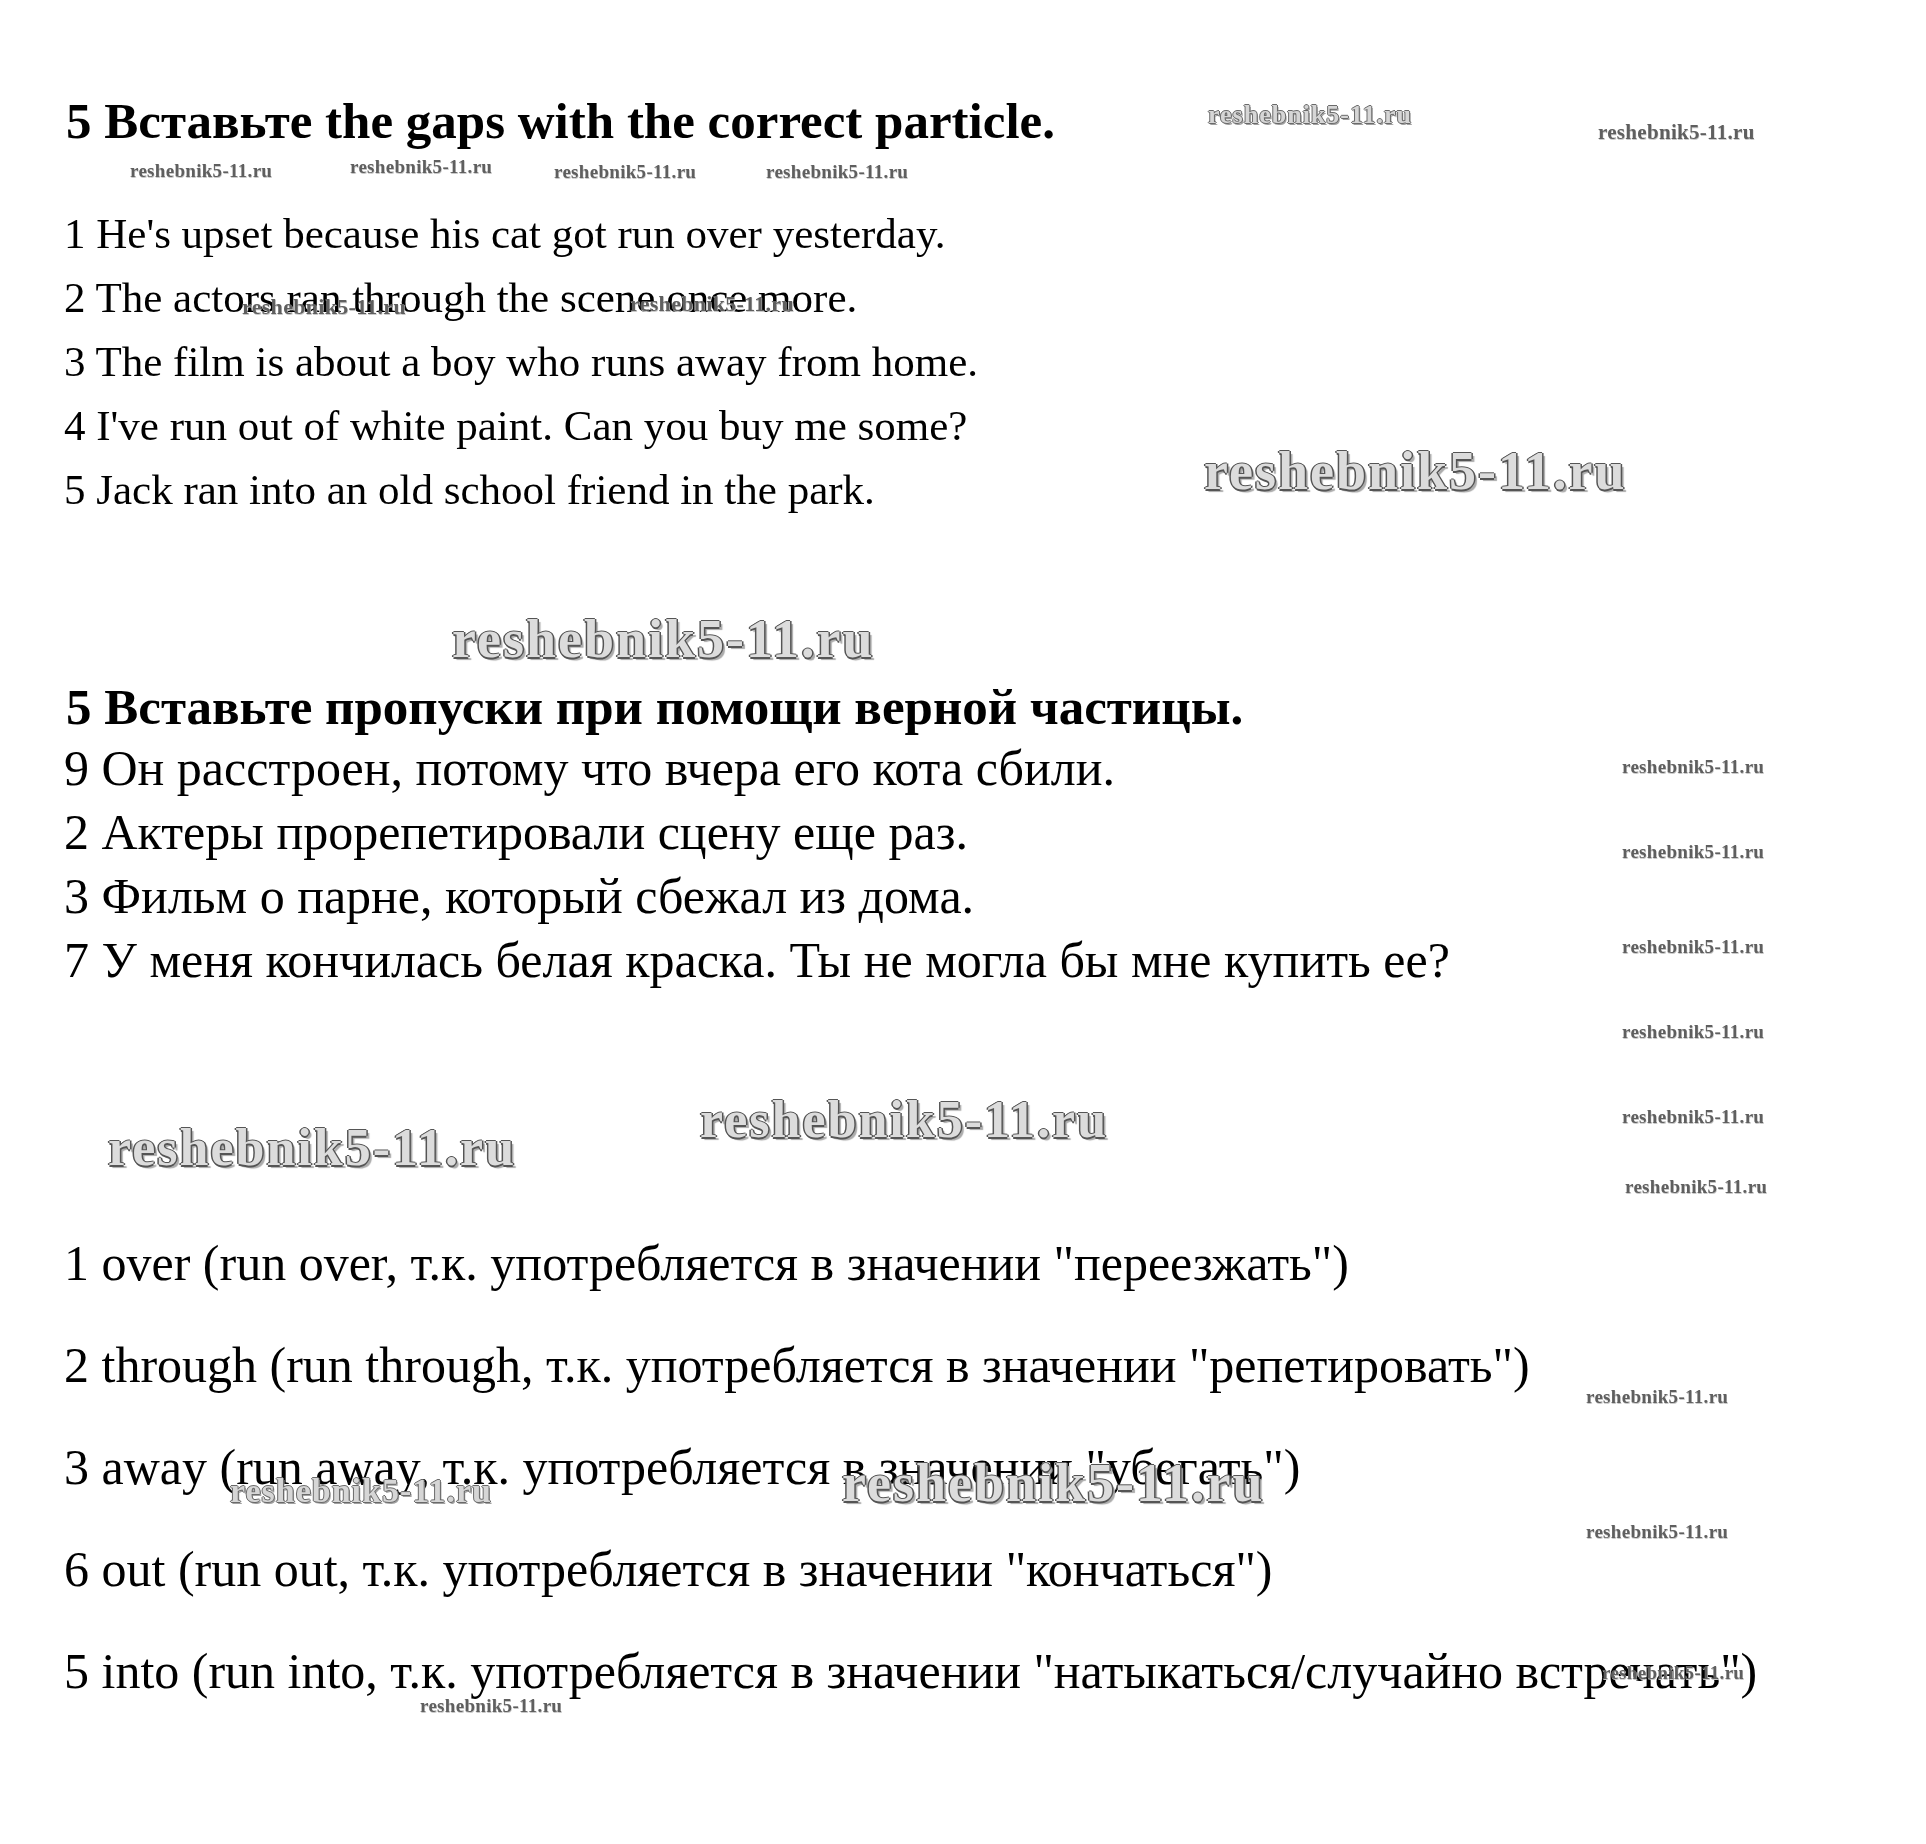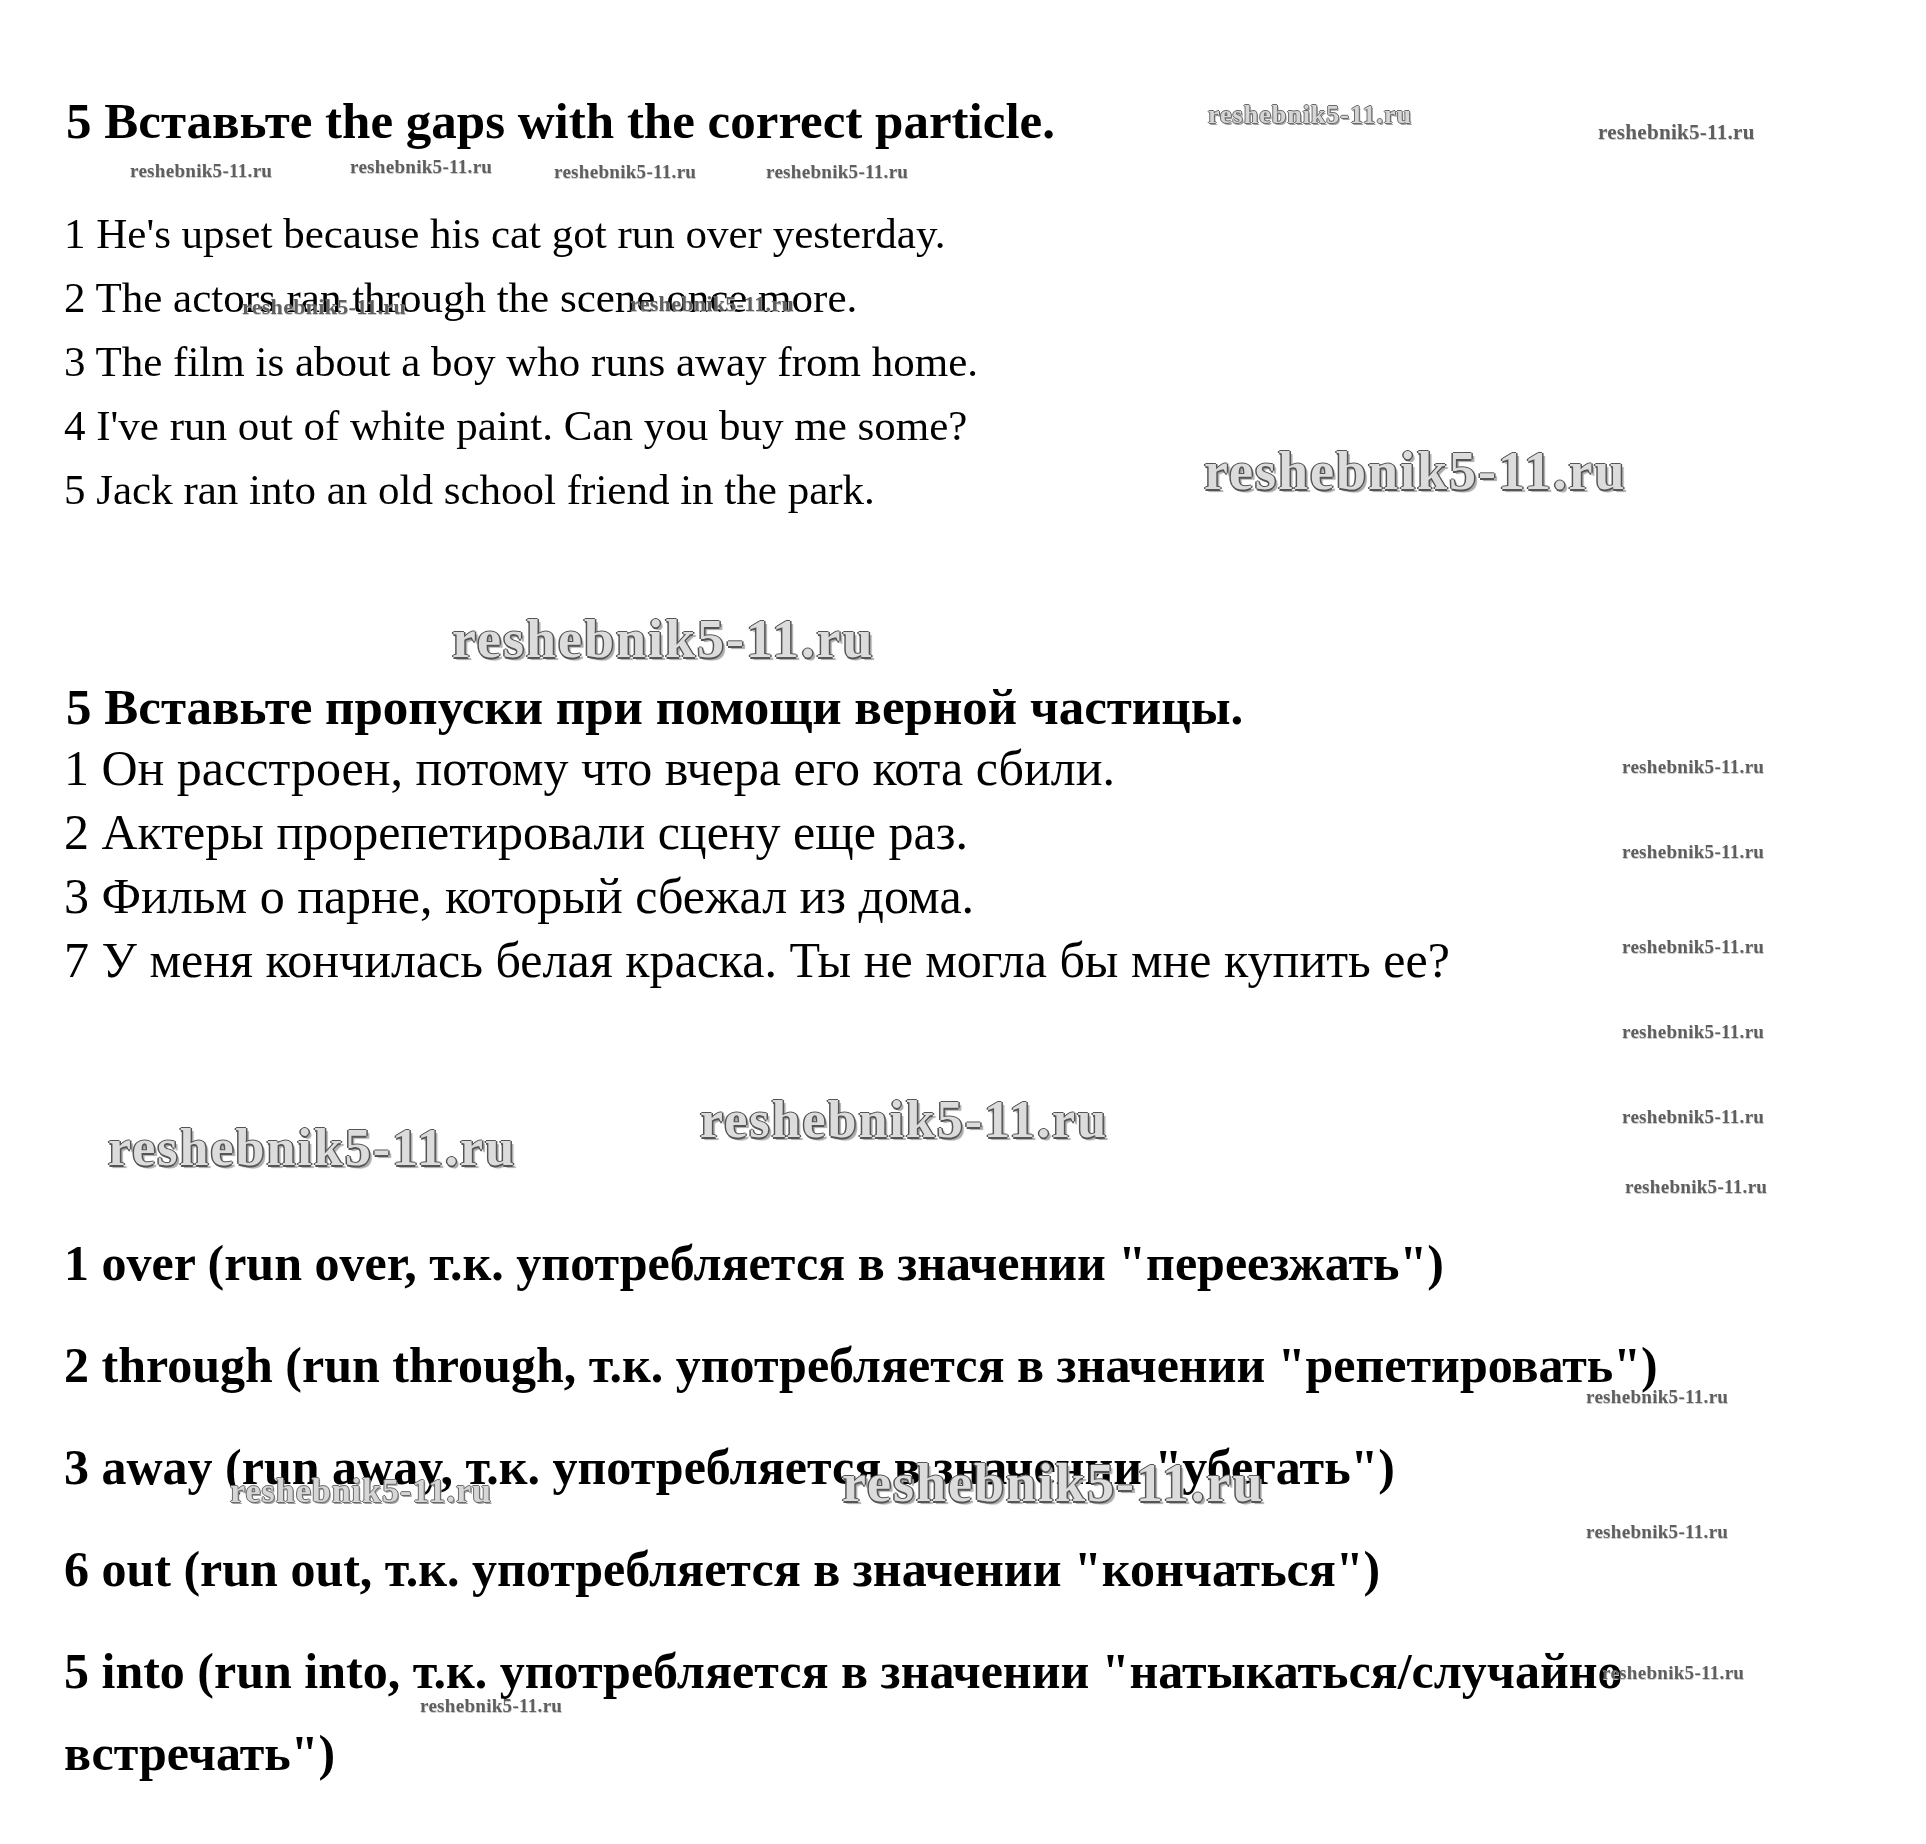--- a/index.html
+++ b/index.html
@@ -38,21 +38,20 @@
     margin: 0;
     white-space: nowrap;
   }
   .answer-items p {
     font-size: 50px;
     line-height: 82px;
     margin: 0 0 20px 0;
   }
   .answer-items {
     width: 1830px;
-    font-weight: bold;
   }
 
   
   .wm {
     position: absolute;
     font-family: "Liberation Serif", "DejaVu Serif", serif;
     font-weight: bold;
     white-space: nowrap;
     user-select: none;
     pointer-events: none;
@@ -88,21 +87,21 @@
     <p>3 The film is about a boy who runs away from home.</p>
     <p>4 I've run out of white paint. Can you buy me some?</p>
     <p>5 Jack ran into an old school friend in the park.</p>
   </section>
 
   <section class="abs" style="left:66px; top:676px;">
     <h1 class="sec-title">5 Вставьте пропуски при помощи верной частицы.</h1>
   </section>
 
   <section class="abs ru-items" style="left:64px; top:736px;">
-    <p>1 Он расстроен, потому что вчера его кота сбили.</p>
+    <p>9 Он расстроен, потому что вчера его кота сбили.</p>
     <p>2 Актеры прорепетировали сцену еще раз.</p>
     <p>3 Фильм о парне, который сбежал из дома.</p>
     <p>7 У меня кончилась белая краска. Ты не могла бы мне купить ее?</p>
   </section>
 
   <section class="abs answer-items" style="left:64px; top:1222px;">
     <p>1 over (run over, т.к. употребляется в значении "переезжать")</p>
     <p>2 through (run through, т.к. употребляется в значении "репетировать")</p>
     <p>3 away (run away, т.к. употребляется в значении "убегать")</p>
     <p>6 out (run out, т.к. употребляется в значении "кончаться")</p>

